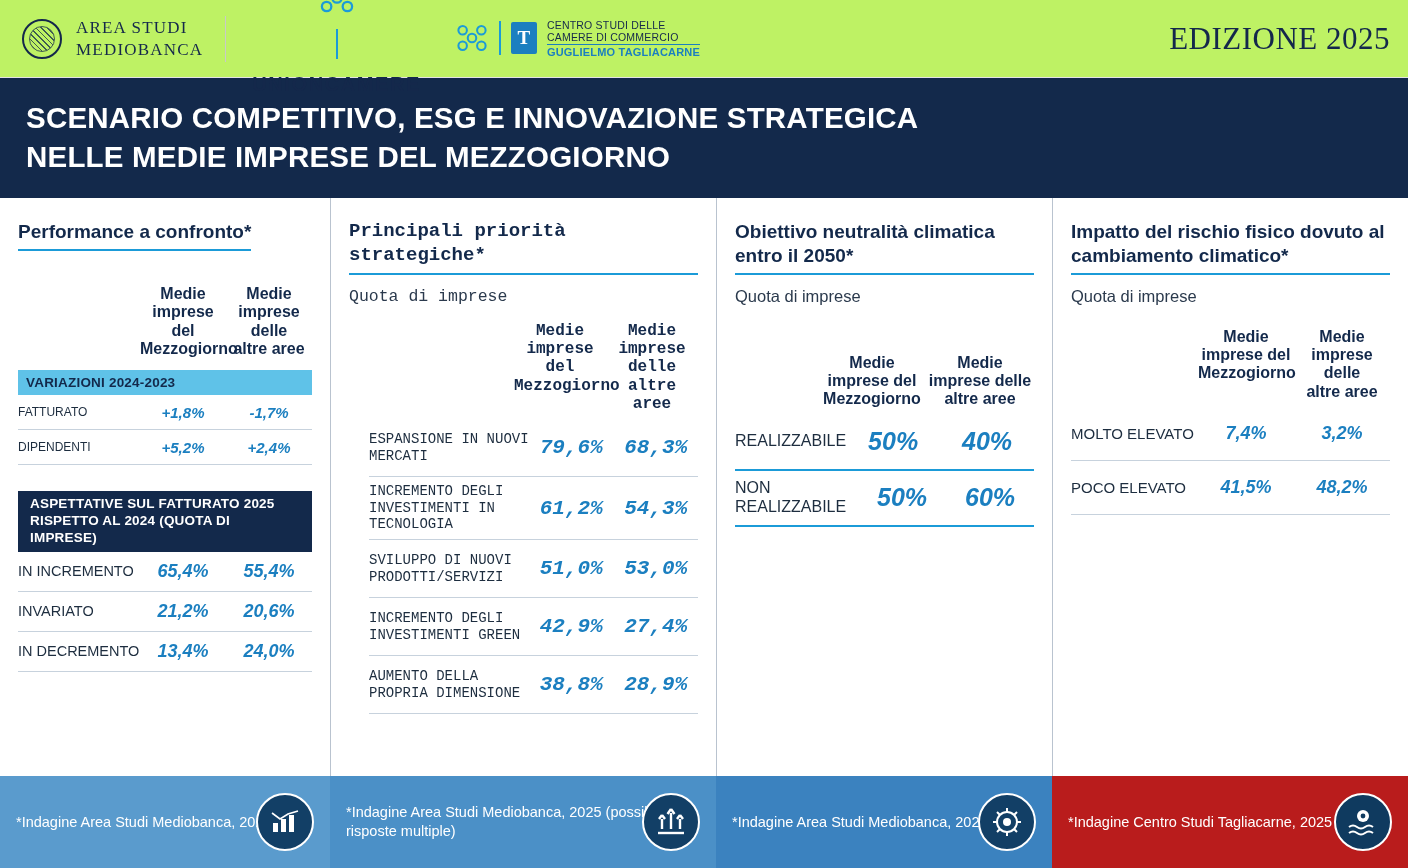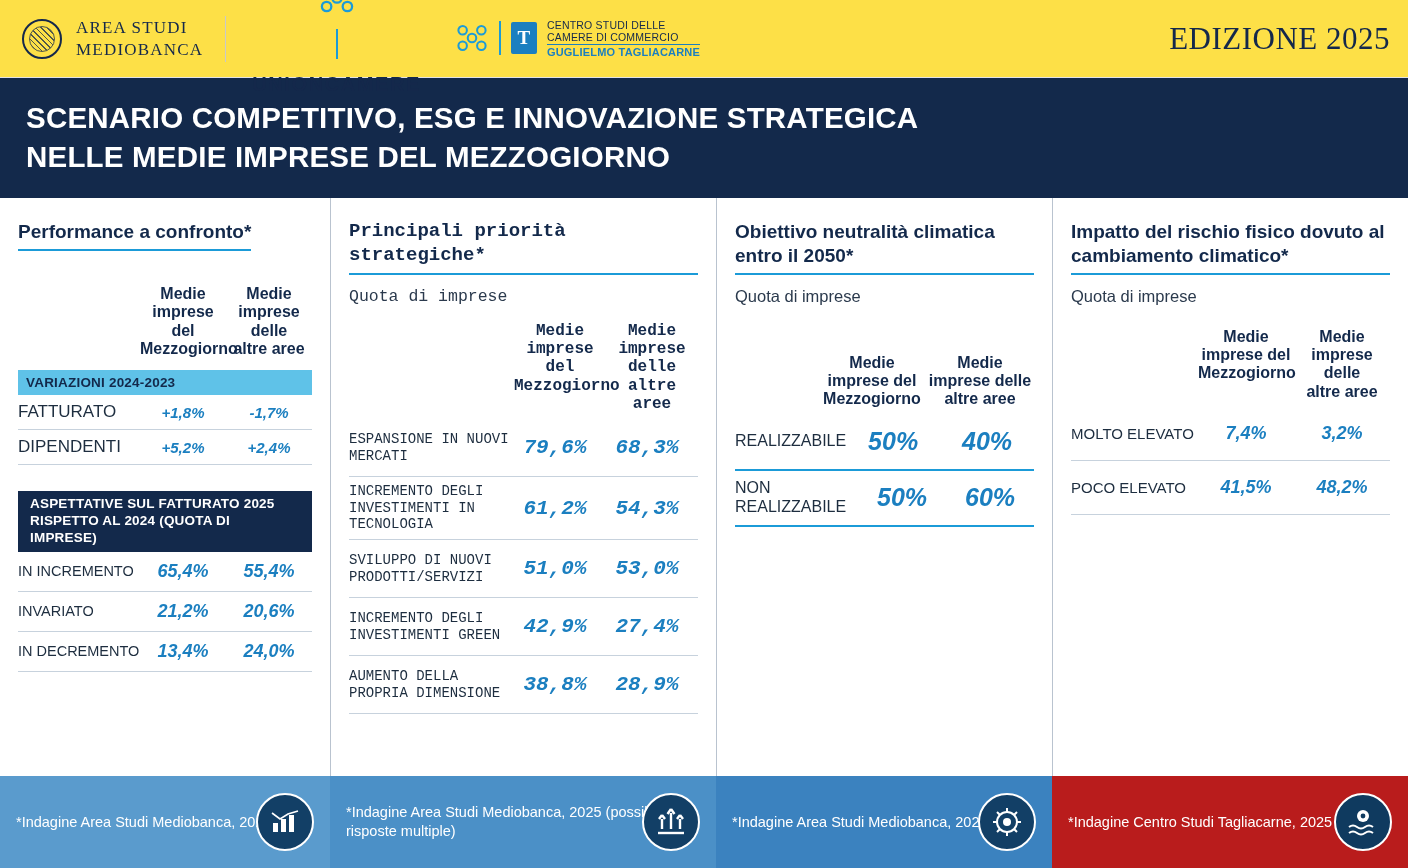--- a/index.html
+++ b/index.html
@@ -10,21 +10,21 @@
     overflow: hidden;
   }
   .page { position: relative; width: 1408px; height: 868px; background: #ffffff; }
 
   
   .header {
     height: 78px; width: 100%;
     display: flex; align-items: center;
     padding: 0 18px 0 22px;
     border-bottom: 1px solid #e3e3e3;
-    background: #fde047;
+    background: #bef264;
   }
   .logo-mb { display: flex; align-items: center; gap: 14px; }
   .mb-seal {
     width: 40px; height: 40px; border-radius: 50%;
     border: 2px solid #14284b;
     display: flex; align-items: center; justify-content: center;
   }
   .mb-seal-inner {
     width: 26px; height: 26px; border-radius: 50%;
     border: 1px solid #14284b;
@@ -120,27 +120,27 @@
     color: #1d2d3f; font-size: 14.5px; line-height: 1.18;
     flex: 1 1 auto;
   }
   .row .val {
     color: #1b7fc0; font-weight: bold; font-style: italic;
     text-align: center;
   }
 
   
   .c1row { height: 35px; }
-  .c1row .lbl { font-size: 17px; }
+  .c1row .lbl { font-size: 12px; }
   .c1row .val { width: 86px; font-size: 15px; }
   .c1row2 { height: 40px; }
   .c1row2 .val { width: 86px; font-size: 18px; }
 
   
-  .c2row { min-height: 58px; padding: 6px 0; }
+  .c2row { min-height: 58px; padding: 6px 0; margin-left: 20px; }
   .c2row .lbl { font-size: 14px; max-width: 160px; }
   .c2row .val { width: 92px; font-size: 21px; }
 
   
   .c3row { min-height: 56px; padding: 8px 0; border-bottom: 2px solid #1b9bd8;}
   .c3row .lbl { font-size: 16px; }
   .c3row .val { width: 108px; font-size: 25px; }
 
   
   .c4row { min-height: 54px; padding: 6px 0; }

